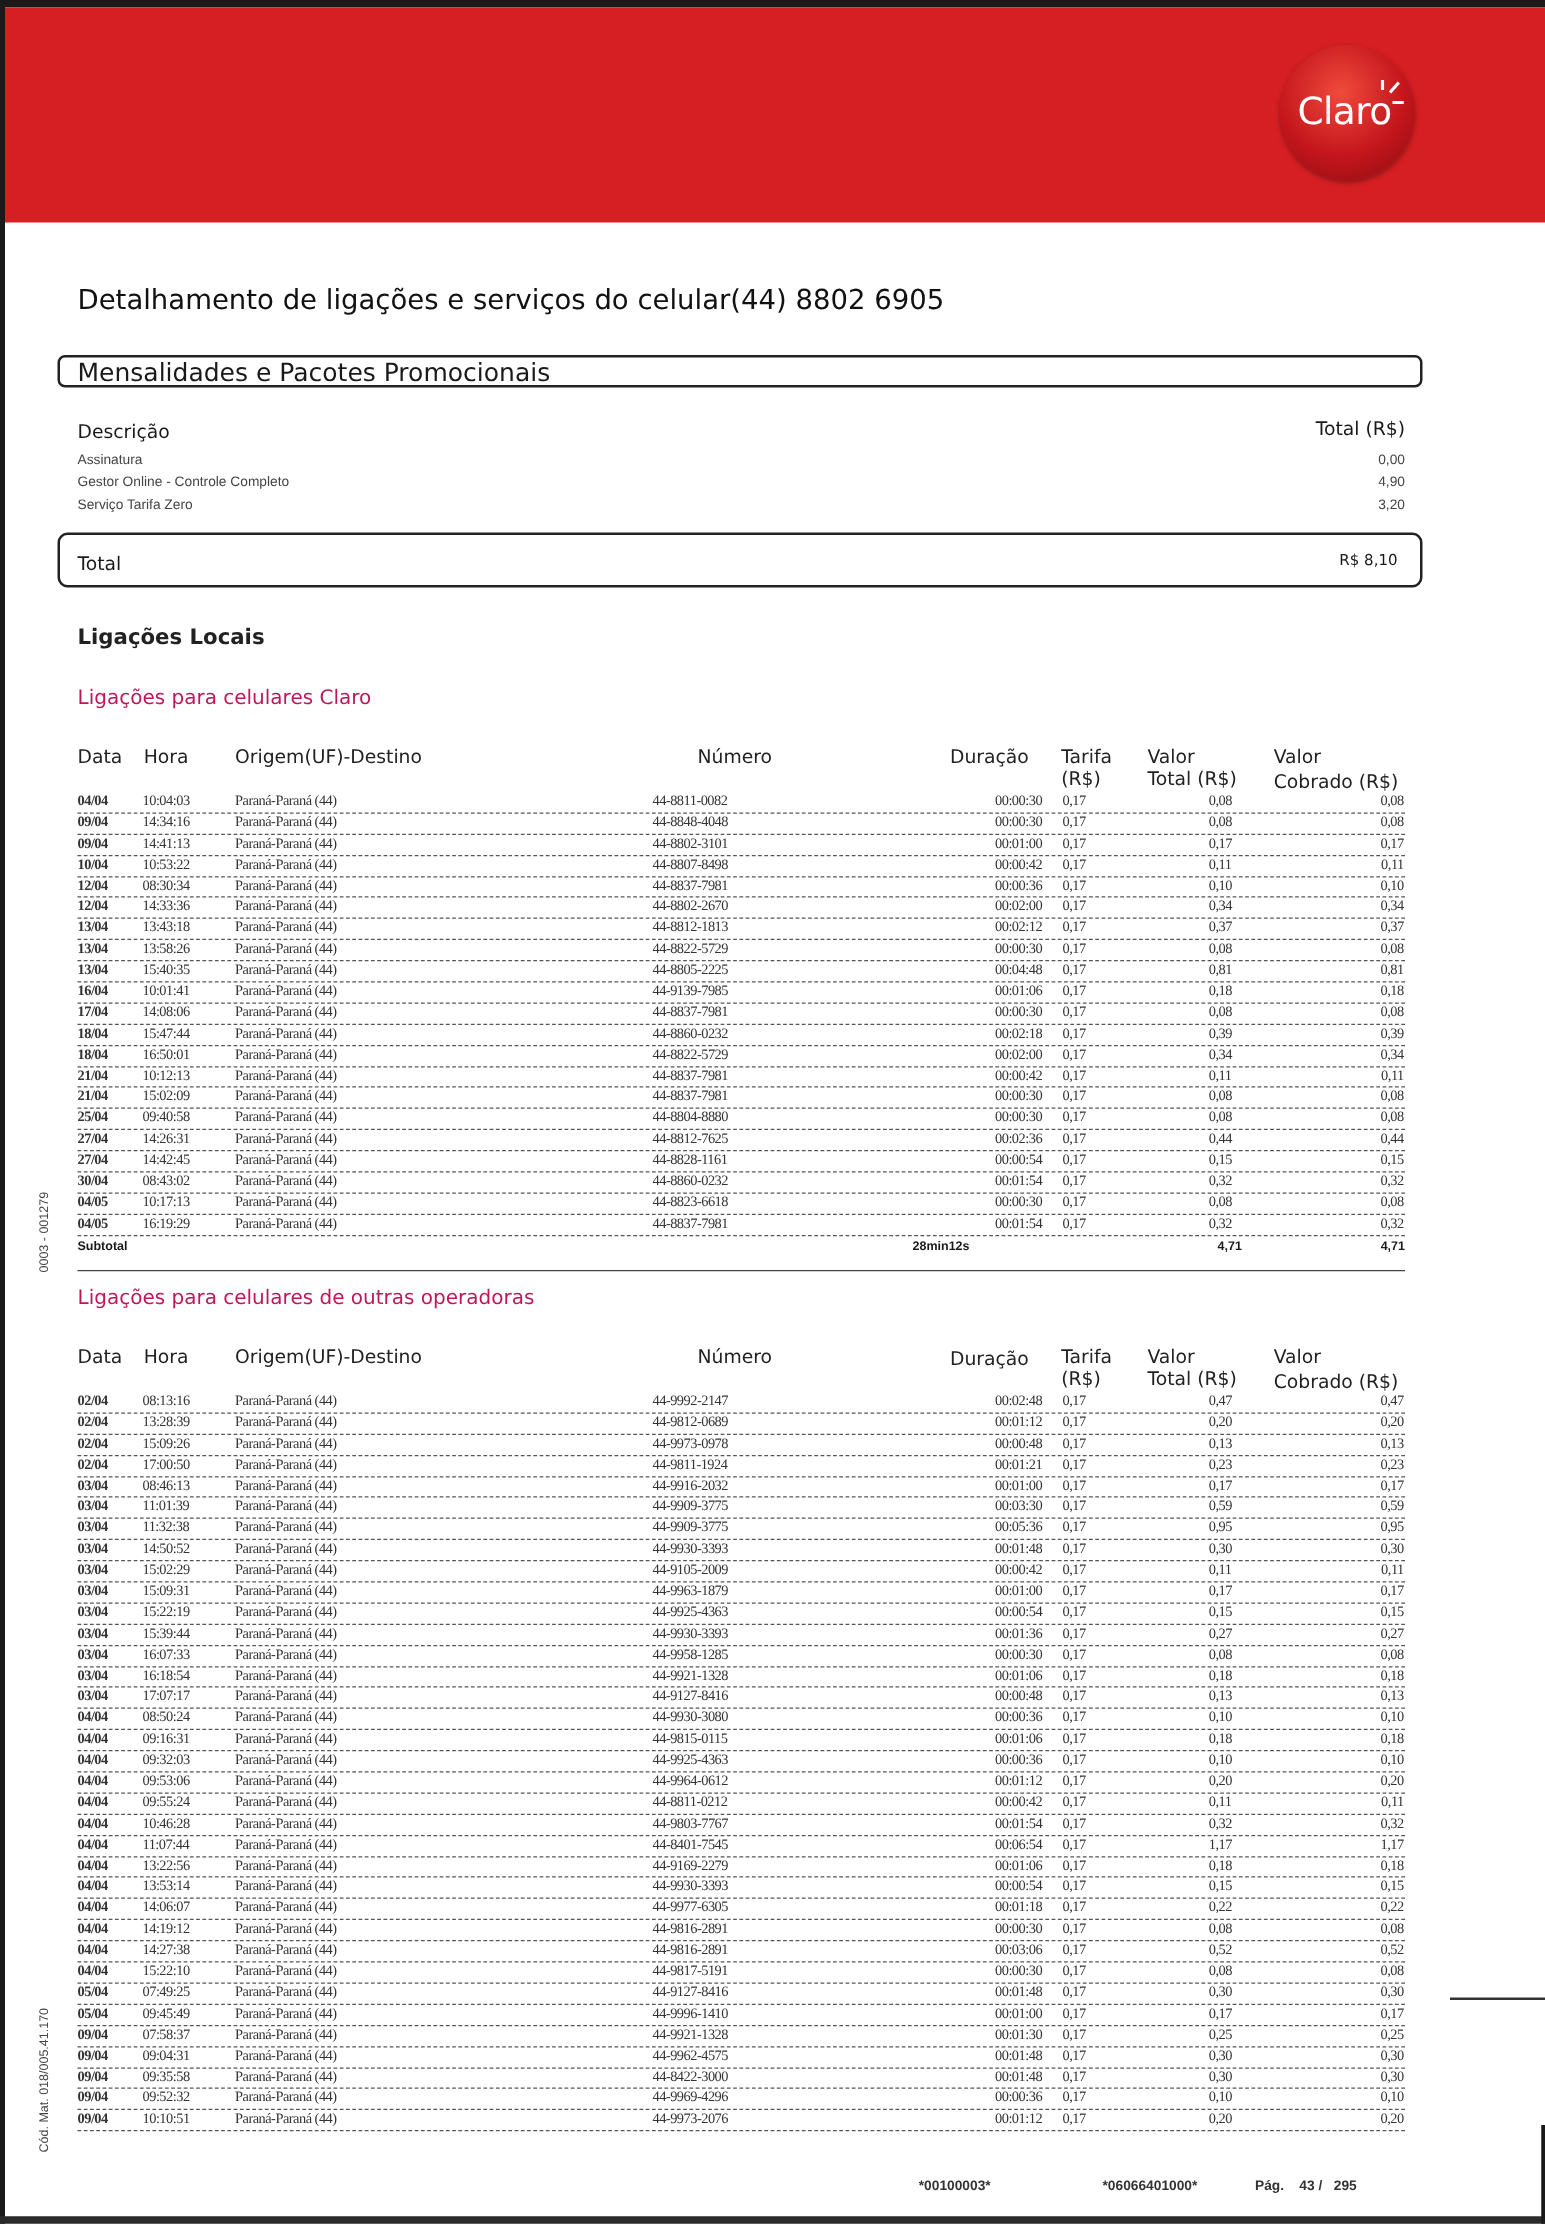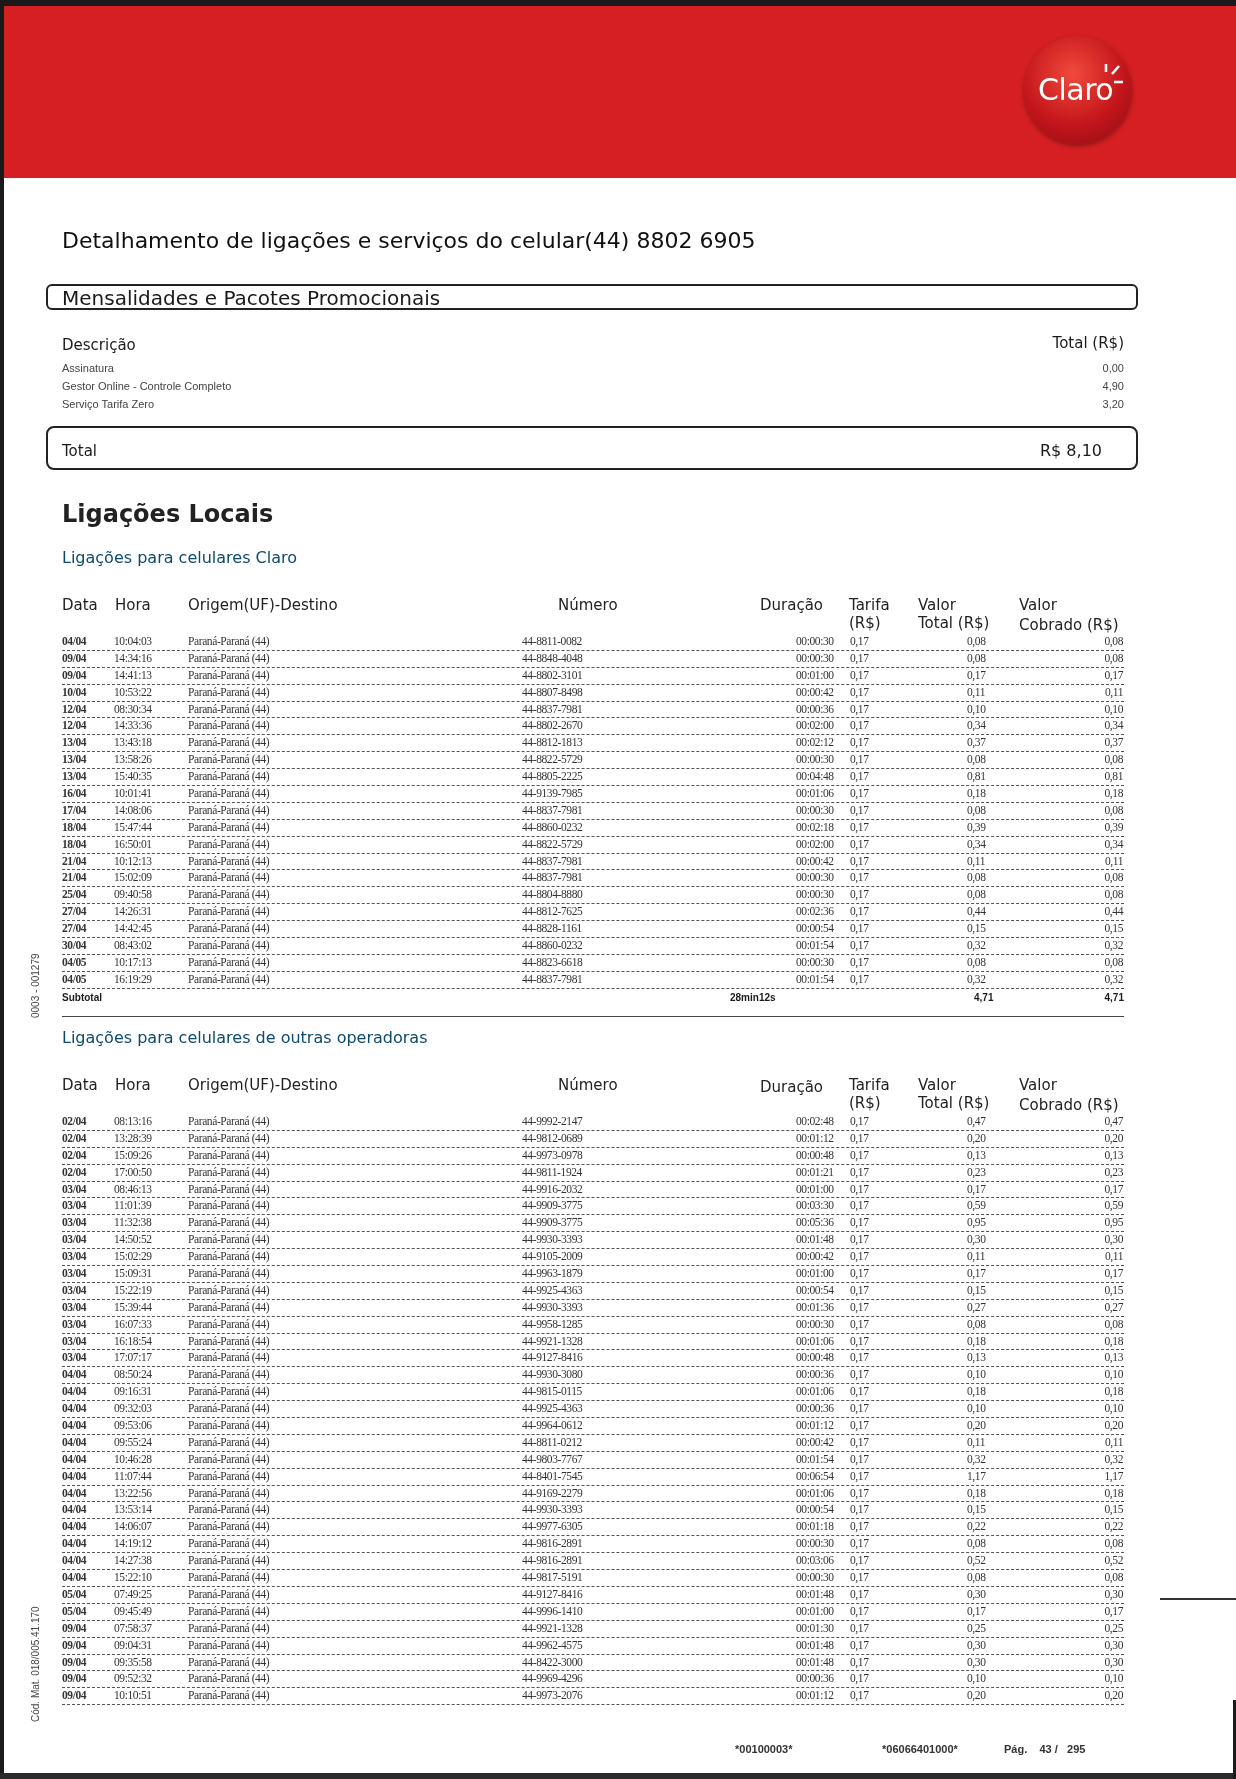--- a/index.html
+++ b/index.html
@@ -17,23 +17,23 @@
   .logo-rays { position: absolute; left: 78px; top: 26px; width: 22px; height: 30px; }
   .doc-title { position: absolute; left: 62px; top: 228px; font-size: 22px; font-family: "DejaVu Sans", sans-serif; color: #111; }
   .boxed-heading { position: absolute; left: 46px; top: 284px; width: 1092px; height: 26px; border: 2px solid #222; border-top: 2px solid #222; border-radius: 6px; border-bottom-width: 2px; }
   .boxed-heading span { position: absolute; left: 14px; top: 0; font-size: 20px; font-family: "DejaVu Sans", sans-serif; }
   .desc-head { position: absolute; left: 62px; top: 336px; font-size: 15px; font-family: "DejaVu Sans", sans-serif; }
   .total-head { position: absolute; right: 112px; top: 334px; font-size: 15px; font-family: "DejaVu Sans", sans-serif; }
   .svc-row { position: absolute; left: 62px; width: 1062px; font-size: 11px; color: #444; }
   .svc-row .v { position: absolute; right: 0; top: 0; }
   .total-box { position: absolute; left: 46px; top: 426px; width: 1092px; height: 44px; border: 2px solid #222; border-radius: 8px; }
   .total-box .l { position: absolute; left: 14px; top: 14px; font-size: 15px; font-family: "DejaVu Sans", sans-serif; }
-  .total-box .r { position: absolute; right: 34px; top: 13px; font-size: 16px; font-family: "DejaVu Sans", sans-serif; }
-  .sec-title { position: absolute; left: 62px; top: 500px; font-size: 24px; font-weight: bold; font-family: "DejaVu Sans", sans-serif; color: #222; }
-  .sub-title { position: absolute; left: 62px; font-size: 16px; font-family: "DejaVu Sans", sans-serif; color: #0c4a6e; }
+  .total-box .r { position: absolute; right: 18px; top: 13px; font-size: 12px; font-family: "DejaVu Sans", sans-serif; }
+  .sec-title { position: absolute; left: 62px; top: 500px; font-size: 17px; font-weight: bold; font-family: "DejaVu Sans", sans-serif; color: #222; }
+  .sub-title { position: absolute; left: 62px; font-size: 16px; font-family: "DejaVu Sans", sans-serif; color: #be185d; }
   .th { position: absolute; font-size: 15px; font-family: "DejaVu Sans", sans-serif; color: #222; line-height: 18px; }
   .rows { position: absolute; left: 62px; width: 1062px; }
   .row { position: relative; height: 16.9px; font-size: 11.5px; font-family: "Liberation Serif", serif; color: #333;
          letter-spacing: -0.4px; border-bottom: 1px dashed #555; }
   .row span { position: absolute; top: 1px; background: #fff; padding-right: 1px; }
   .c-date { left: 0; font-weight: bold; }
   .c-hora { left: 52px; }
   .c-orig { left: 126px; }
   .c-num { left: 460px; }
   .c-dur { left: 702px; margin-left: 32px; }

